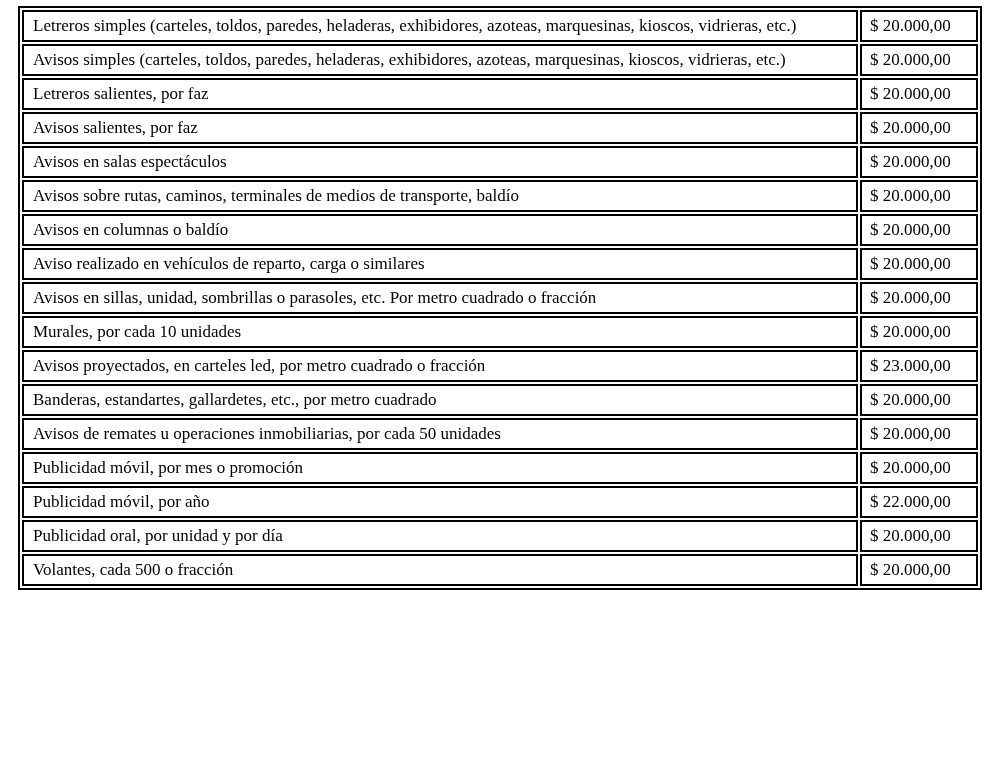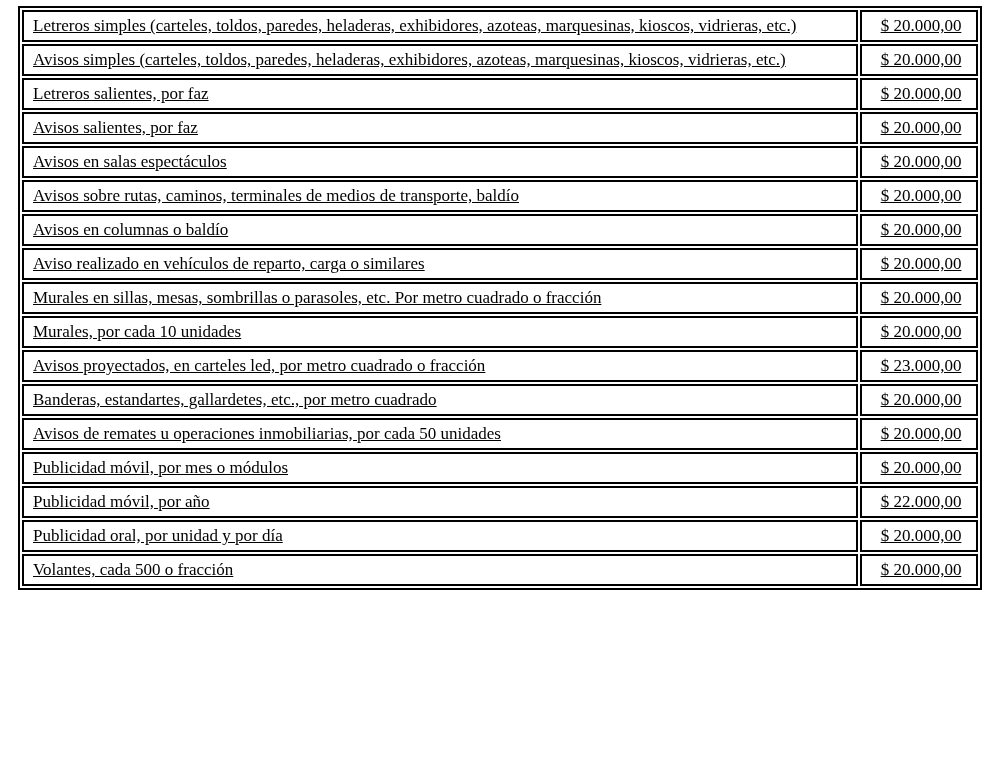--- a/index.html
+++ b/index.html
@@ -15,21 +15,20 @@
     width: 1000px;
     height: 768px;
     background: #ffffff;
     box-sizing: border-box;
     padding: 6px 18px 10px 18px;
   }
   .table-outer {
     border: 2px solid #000000;
     box-sizing: border-box;
     width: 964px;
-    text-decoration: underline;
   }
   table.tariff {
     border-collapse: separate;
     border-spacing: 2px;
     width: 100%;
     table-layout: fixed;
   }
   td {
     border: 2px solid #000000;
     vertical-align: top;
@@ -38,21 +37,21 @@
     box-sizing: border-box;
   }
   td.desc {
     padding: 2px 8px 2px 9px;
     text-align: justify;
     width: auto;
   }
   td.price {
     padding: 2px 4px 2px 8px;
     width: 118px;
-    text-align: center;
+    text-align: left;
     white-space: nowrap;
   }
 </style>
 </head>
 <body>
 
 <div class="page">
   <div class="table-outer">
     <table class="tariff">
       <tbody>
@@ -83,41 +82,41 @@
         </tr>
           <tr>
           <td class="desc">Avisos en columnas o baldío</td>
           <td class="price">$ 20.000,00</td>
         </tr>
           <tr>
           <td class="desc">Aviso realizado en vehículos de reparto, carga o similares</td>
           <td class="price">$ 20.000,00</td>
         </tr>
           <tr>
-          <td class="desc">Murales en sillas, mesas, sombrillas o parasoles, etc. Por metro cuadrado o fracción</td>
+          <td class="desc">Avisos en sillas, unidad, sombrillas o parasoles, etc. Por metro cuadrado o fracción</td>
           <td class="price">$ 20.000,00</td>
         </tr>
           <tr>
           <td class="desc">Murales, por cada 10 unidades</td>
           <td class="price">$ 20.000,00</td>
         </tr>
           <tr>
           <td class="desc">Avisos proyectados, en carteles led, por metro cuadrado o fracción</td>
           <td class="price">$ 23.000,00</td>
         </tr>
           <tr>
           <td class="desc">Banderas, estandartes, gallardetes, etc., por metro cuadrado</td>
           <td class="price">$ 20.000,00</td>
         </tr>
           <tr>
           <td class="desc">Avisos de remates u operaciones inmobiliarias, por cada 50 unidades</td>
           <td class="price">$ 20.000,00</td>
         </tr>
           <tr>
-          <td class="desc">Publicidad móvil, por mes o módulos</td>
+          <td class="desc">Publicidad móvil, por mes o promoción</td>
           <td class="price">$ 20.000,00</td>
         </tr>
           <tr>
           <td class="desc">Publicidad móvil, por año</td>
           <td class="price">$ 22.000,00</td>
         </tr>
           <tr>
           <td class="desc">Publicidad oral, por unidad y por día</td>
           <td class="price">$ 20.000,00</td>
         </tr>

